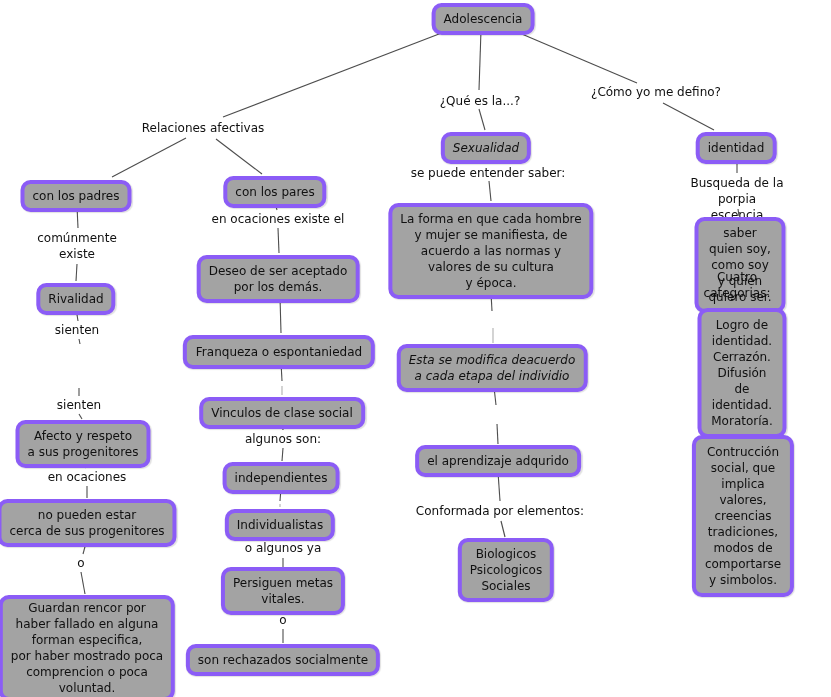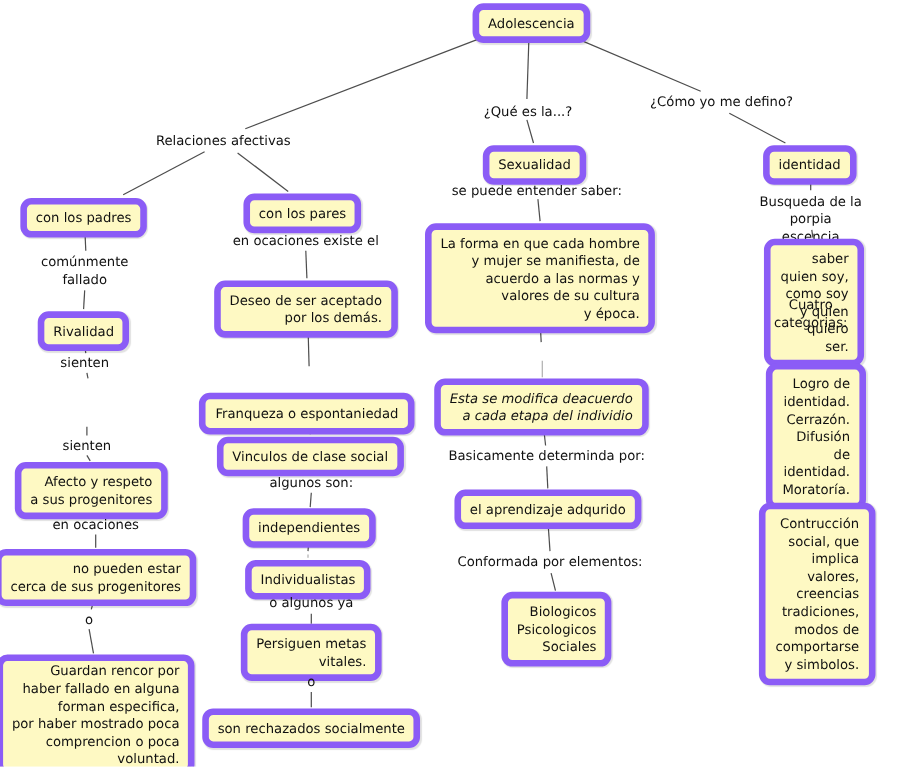--- a/index.html
+++ b/index.html
@@ -15,29 +15,28 @@
   .wires { position: absolute; left: 0; top: 0; width: 831px; height: 697px; }
   .node, .lbl {
     position: absolute;
     transform: translateX(-50%);
     font-size: 12px;
     line-height: 16px;
     text-align: center;
     white-space: pre-line;
   }
   .node {
-    background: #fef9c3;
-    border: 6px solid #8b5cf6;
+    background: #a3a3a3;
+    border: 4px solid #8b5cf6;
     border-radius: 10px;
     padding: 4px 8px;
     box-shadow: 1px 1px 1px rgba(0,0,0,0.12);
-    text-align: right;
   }
   .node.tight { padding: 1px 8px; }
-  .node.roomy { padding: 5px 9px; margin-top: 22px; }
+  .node.roomy { padding: 5px 9px; }
 </style>
 </head>
 <body>
 
 <div class="canvas">
 
   <svg class="wires" width="831" height="697" viewBox="0 0 831 697">
     <g stroke="#4d4d4d" stroke-width="1.1">
 
       <line x1="452" y1="29" x2="223" y2="117"></line>
@@ -91,21 +90,21 @@
   </svg>
 
   <div class="node" style="left:483px; top:3px;">Adolescencia</div>
 
   <div class="lbl" style="left:203px; top:120px;text-align:center;">Relaciones afectivas</div>
   <div class="lbl" style="left:480px; top:93px;">¿Qué es la...?</div>
   <div class="lbl" style="left:656px; top:84px;">¿Cómo yo me defino?</div>
 
   <div class="node" style="left:76px; top:180px;">con los padres</div>
   <div class="lbl" style="left:77px; top:230px;">comúnmente
-fallado</div>
+existe</div>
   <div class="node" style="left:76px; top:283px;">Rivalidad</div>
   <div class="lbl" style="left:77px; top:322px;">sienten</div>
   <div class="lbl" style="left:79px; top:397px;">sienten</div>
   <div class="node" style="left:83px; top:420px;">Afecto y respeto
 a sus progenitores</div>
   <div class="lbl" style="left:87px; top:469px;">en ocaciones</div>
   <div class="node" style="left:87px; top:499px;">no pueden estar
 cerca de sus progenitores</div>
   <div class="lbl" style="left:81px; top:555px;">o</div>
   <div class="node tight" style="left:87px; top:595px;">Guardan rencor por
@@ -123,30 +122,29 @@
   <div class="node" style="left:282px; top:397px;">Vinculos de clase social</div>
   <div class="lbl" style="left:283px; top:431px;">algunos son:</div>
   <div class="node" style="left:280px; top:509px;">Individualistas</div>
   <div class="node" style="left:281px; top:462px;">independientes</div>
   <div class="lbl" style="left:283px; top:540px;">o algunos ya</div>
   <div class="node" style="left:283px; top:567px;">Persiguen metas
 vitales.</div>
   <div class="lbl" style="left:283px; top:612px;">o</div>
   <div class="node" style="left:283px; top:644px;">son rechazados socialmente</div>
 
-  <div class="node" style="left:486px; top:132px;">Sexualidad</div>
+  <div class="node" style="left:486px; top:132px;font-style:italic;">Sexualidad</div>
   <div class="lbl" style="left:488px; top:165px;">se puede entender saber:</div>
   <div class="node" style="left:491px; top:203px;">La forma en que cada hombre
 y mujer se manifiesta, de
 acuerdo a las normas y
 valores de su cultura
 y época.</div>
   <div class="node" style="left:492px; top:344px;font-style:italic;">Esta se modifica deacuerdo
 a cada etapa del individio</div>
-  <div class="lbl" style="left:497px; top:406px;">Basicamente determinda por:</div>
   <div class="node" style="left:498px; top:445px;">el aprendizaje adqurido</div>
   <div class="lbl" style="left:500px; top:503px;">Conformada por elementos:</div>
   <div class="node" style="left:506px; top:538px;">Biologicos
 Psicologicos
 Sociales</div>
 
   <div class="node" style="left:736px; top:132px;">identidad</div>
   <div class="lbl" style="left:737px; top:175px;">Busqueda de la porpia
 escencia</div>
   <div class="node" style="left:740px; top:217px;">saber quien soy, como soy

